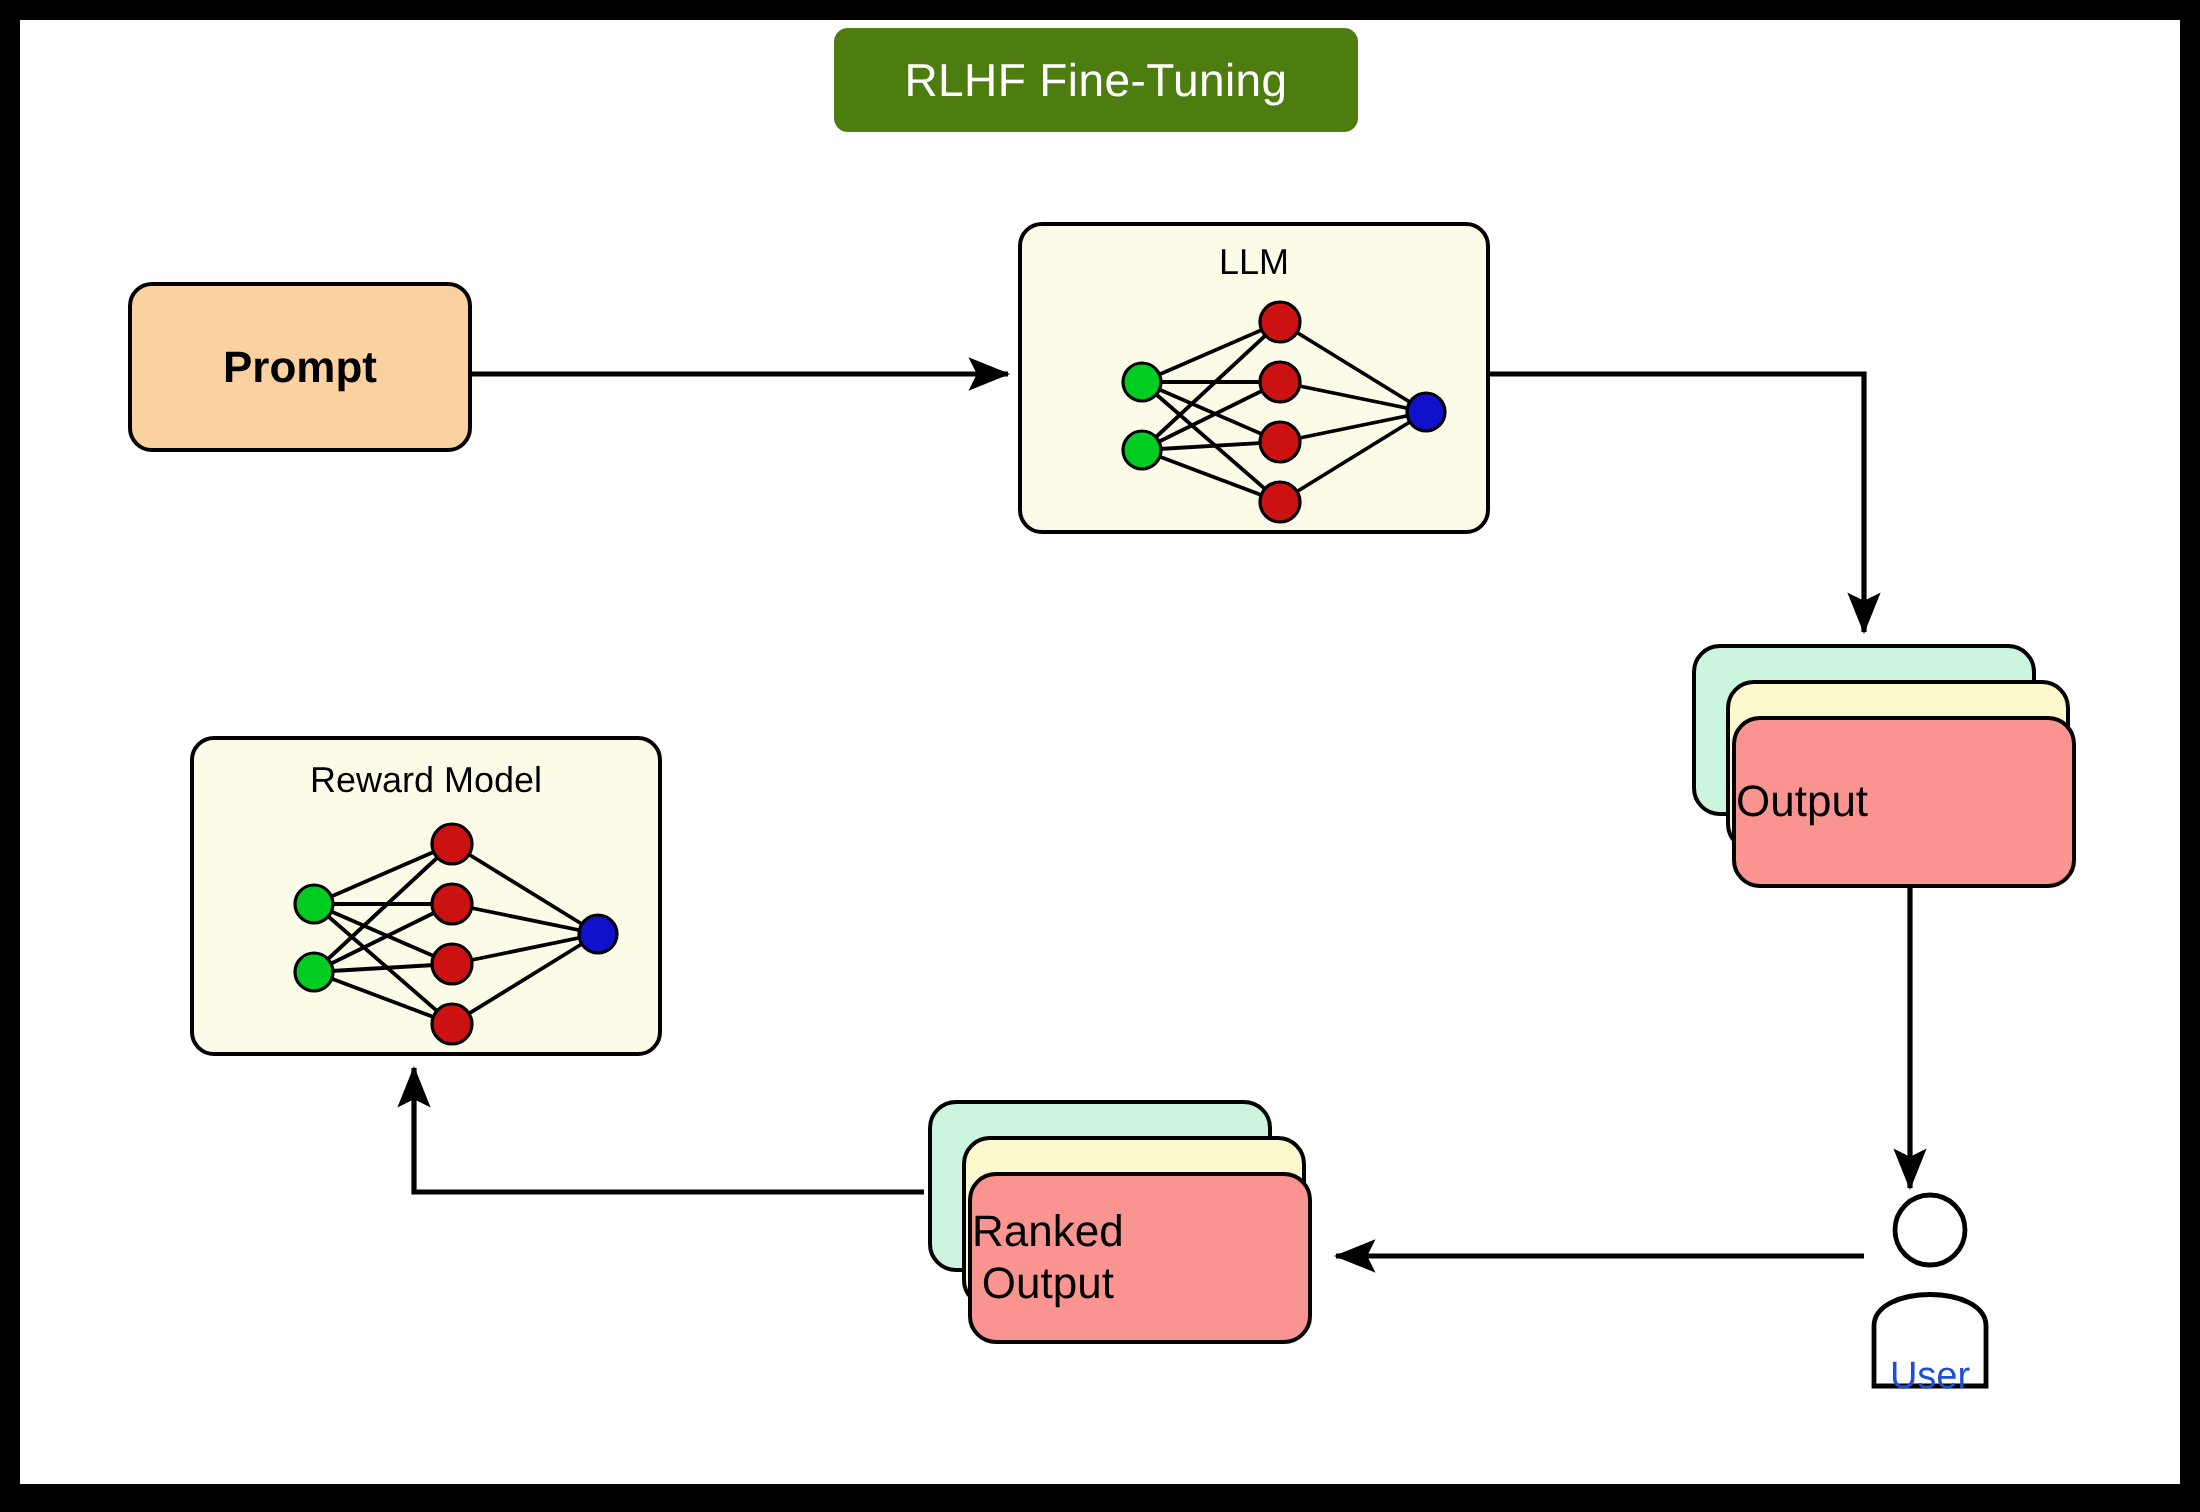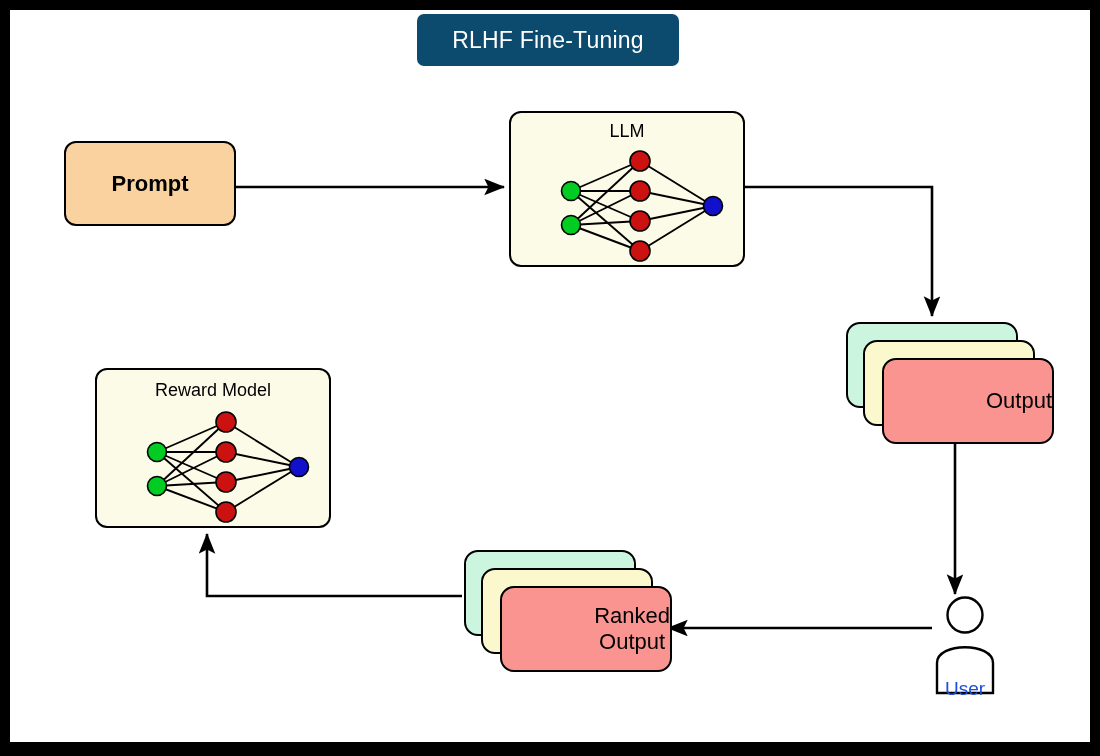--- a/index.html
+++ b/index.html
@@ -101,24 +101,24 @@
     position: absolute;
     box-sizing: border-box;
     border: 2.2px solid #000000;
     border-radius: 14px;
     width: 172px;
     height: 86px;
   }
   .card-back   { left: 0px;  top: 0px;  }
   .card-mid    { left: 17px; top: 18px; }
   .card-front  {
-    left: 36px; top: 36px;
+    left: 20px; top: 36px;
     display: flex;
     align-items: center;
-    justify-content: flex-end;
+    justify-content: flex-start;
     text-align: center;
     font-size: 22px;
     line-height: 26px;
     color: #000000;
   }
 
   #output-stack  { left: 836px; top: 312px; width: 206px; height: 124px; }
   #ranked-stack  { left: 454px; top: 540px; width: 206px; height: 124px; }
 
   
@@ -177,21 +177,21 @@
 
       <g>
         <path d="M922,618 L658,618" stroke="#000000" stroke-width="2.6" fill="none" marker-end="url(#arrowhead)"></path>
       </g>
 
       <g>
         <path d="M452,586 L197,586 L197,524" stroke="#000000" stroke-width="2.6" fill="none" marker-end="url(#arrowhead)"></path>
       </g>
     </svg>
 
-    <div id="title-badge" style="background:#0c4a6e;">
+    <div id="title-badge" style="background:#4d7c0f;">
       <span>RLHF Fine-Tuning</span>
     </div>
 
     <div id="prompt-box" class="box">
       <span>Prompt</span>
     </div>
 
     <div id="reward-box" class="box">
       <div class="box-label">Reward Model</div>
       <svg class="net-svg" width="236" height="160" viewBox="0 0 236 160">

